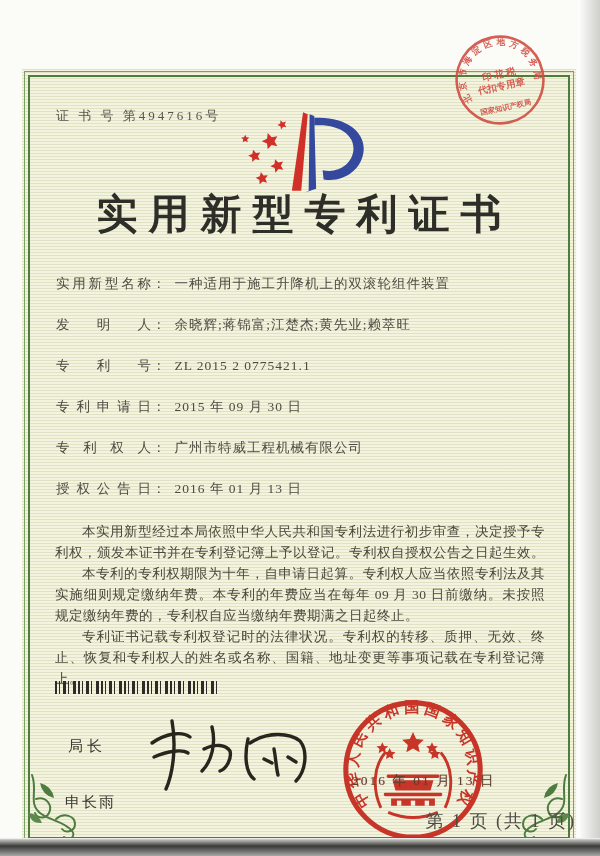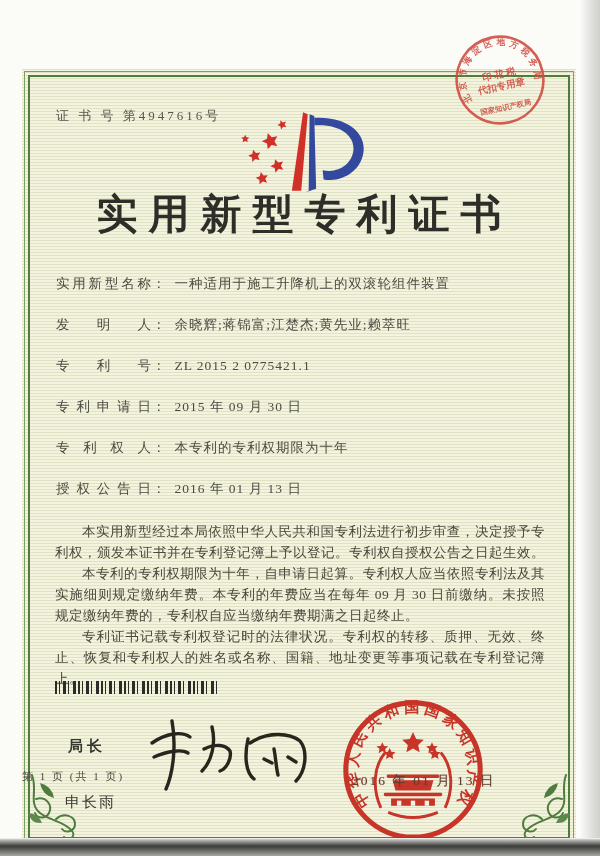--- a/index.html
+++ b/index.html
@@ -41,29 +41,29 @@
   .paras p{margin:0;text-indent:2em;}
   
   .barcode{position:absolute;left:33px;top:612px;width:162px;height:13px;
     background:repeating-linear-gradient(90deg,
       #2c2c28 0 2px, transparent 2px 4px,
       #2c2c28 4px 5px, transparent 5px 8px,
       #2c2c28 8px 11px, transparent 11px 13px,
       #2c2c28 13px 14px, transparent 14px 18px,
       #2c2c28 18px 21px, transparent 21px 23px);}
   .signer-title{position:absolute;left:46px;top:668px;font-size:15px;letter-spacing:4px;color:#37372f;
-    font-family:"Liberation Sans","DejaVu Sans",sans-serif;font-weight:bold;}
+    font-family:"Liberation Sans","DejaVu Sans",sans-serif;}
   .signer-name{position:absolute;left:43px;top:724px;font-size:15px;letter-spacing:2px;color:#37372f;
     font-family:Liberation Serif, serif;}
   .signature{position:absolute;left:116px;top:644px;width:180px;height:82px;}
   .seal{position:absolute;left:318px;top:628px;width:146px;height:146px;opacity:0.93;}
   .seal-date{position:absolute;left:330px;top:703px;font-size:13.5px;letter-spacing:2px;color:#5d4034;
     text-shadow:0 0 1px rgba(150,40,30,0.35);}
-  .footer-page{position:absolute;left:0;top:700px;width:100%;text-align:left;
-    font-size:11px;letter-spacing:2px;color:#4c4c42;}
+  .footer-page{position:absolute;left:0;top:740px;width:100%;text-align:right;
+    font-size:18px;letter-spacing:2px;color:#4c4c42;}
   
   .tax-stamp{position:absolute;left:448px;top:28px;width:104px;height:104px;transform:rotate(-12deg);opacity:0.88;}
 </style>
 </head>
 <body>
 
 <div class="cert">
   <div class="frame-outer"></div>
   <div class="frame-inner"></div>
 
@@ -113,21 +113,21 @@
     <div class="frow">
       <span class="flabel">发明人</span><span class="fcolon">：</span><span>余晓辉;蒋锦富;江楚杰;黄先业;赖萃旺</span>
     </div>
     <div class="frow">
       <span class="flabel">专利号</span><span class="fcolon">：</span><span>ZL 2015 2 0775421.1</span>
     </div>
     <div class="frow">
       <span class="flabel">专利申请日</span><span class="fcolon">：</span><span>2015 年 09 月 30 日</span>
     </div>
     <div class="frow">
-      <span class="flabel">专利权人</span><span class="fcolon">：</span><span>本专利的专利权期限为十年</span>
+      <span class="flabel">专利权人</span><span class="fcolon">：</span><span>广州市特威工程机械有限公司</span>
     </div>
     <div class="frow">
       <span class="flabel">授权公告日</span><span class="fcolon">：</span><span>2016 年 01 月 13 日</span>
     </div>
   </div>
 
   <div class="paras">
     <p>本实用新型经过本局依照中华人民共和国专利法进行初步审查，决定授予专利权，颁发本证书并在专利登记簿上予以登记。专利权自授权公告之日起生效。</p>
     <p>本专利的专利权期限为十年，自申请日起算。专利权人应当依照专利法及其实施细则规定缴纳年费。本专利的年费应当在每年 09 月 30 日前缴纳。未按照规定缴纳年费的，专利权自应当缴纳年费期满之日起终止。</p>
     <p>专利证书记载专利权登记时的法律状况。专利权的转移、质押、无效、终止、恢复和专利权人的姓名或名称、国籍、地址变更等事项记载在专利登记簿上。</p>

